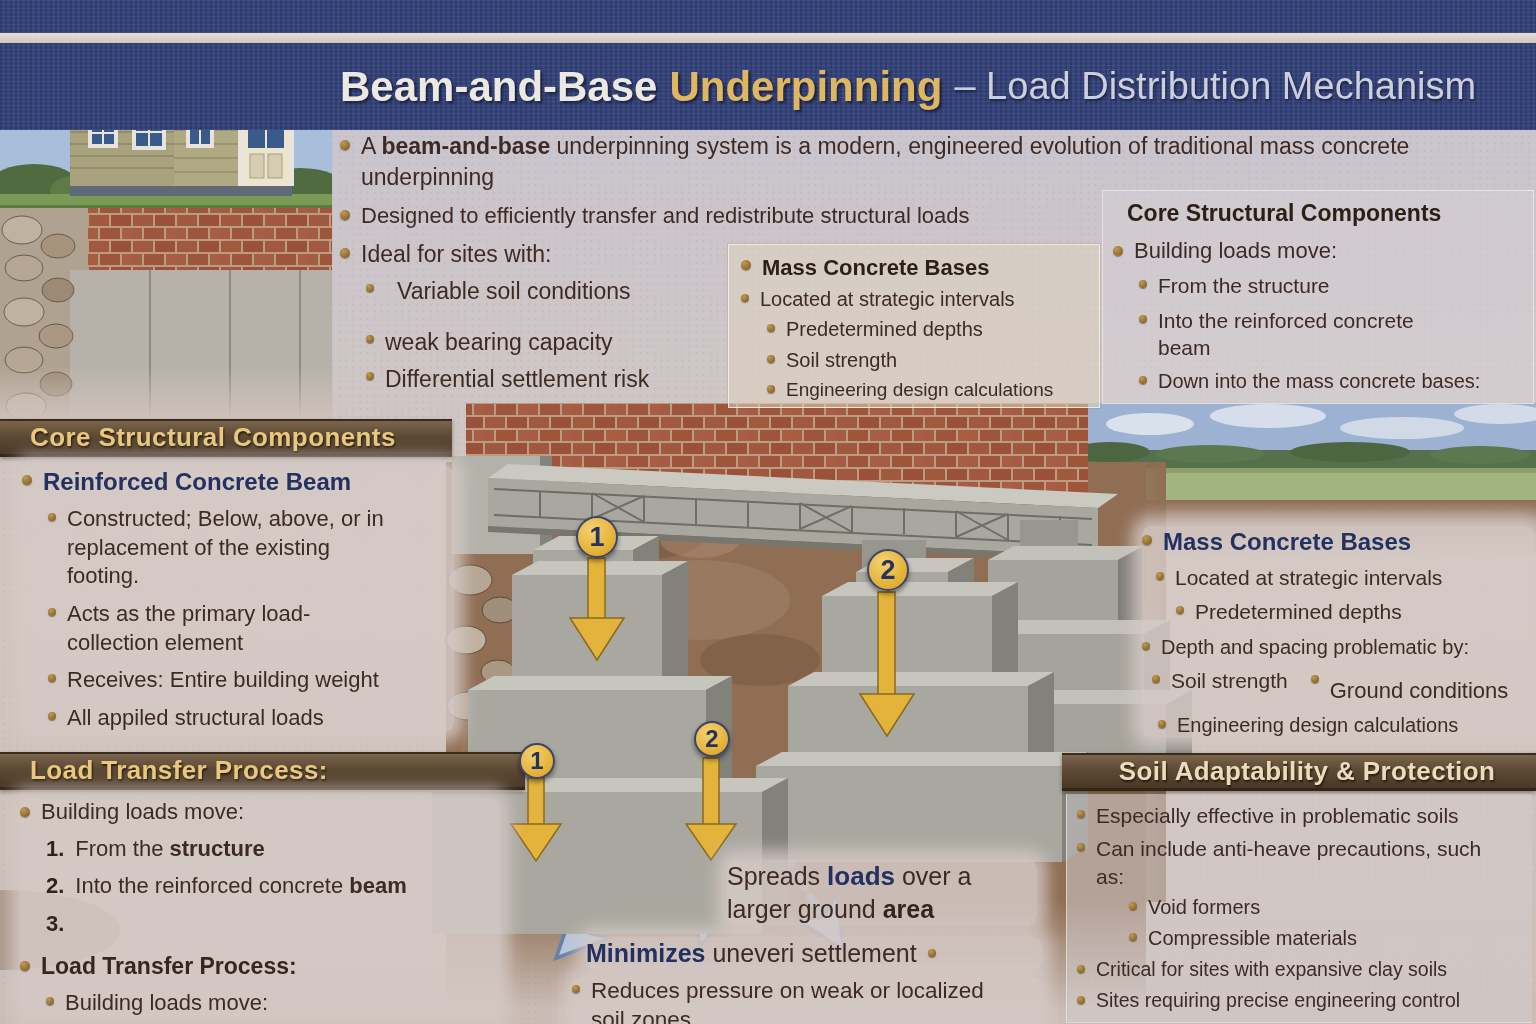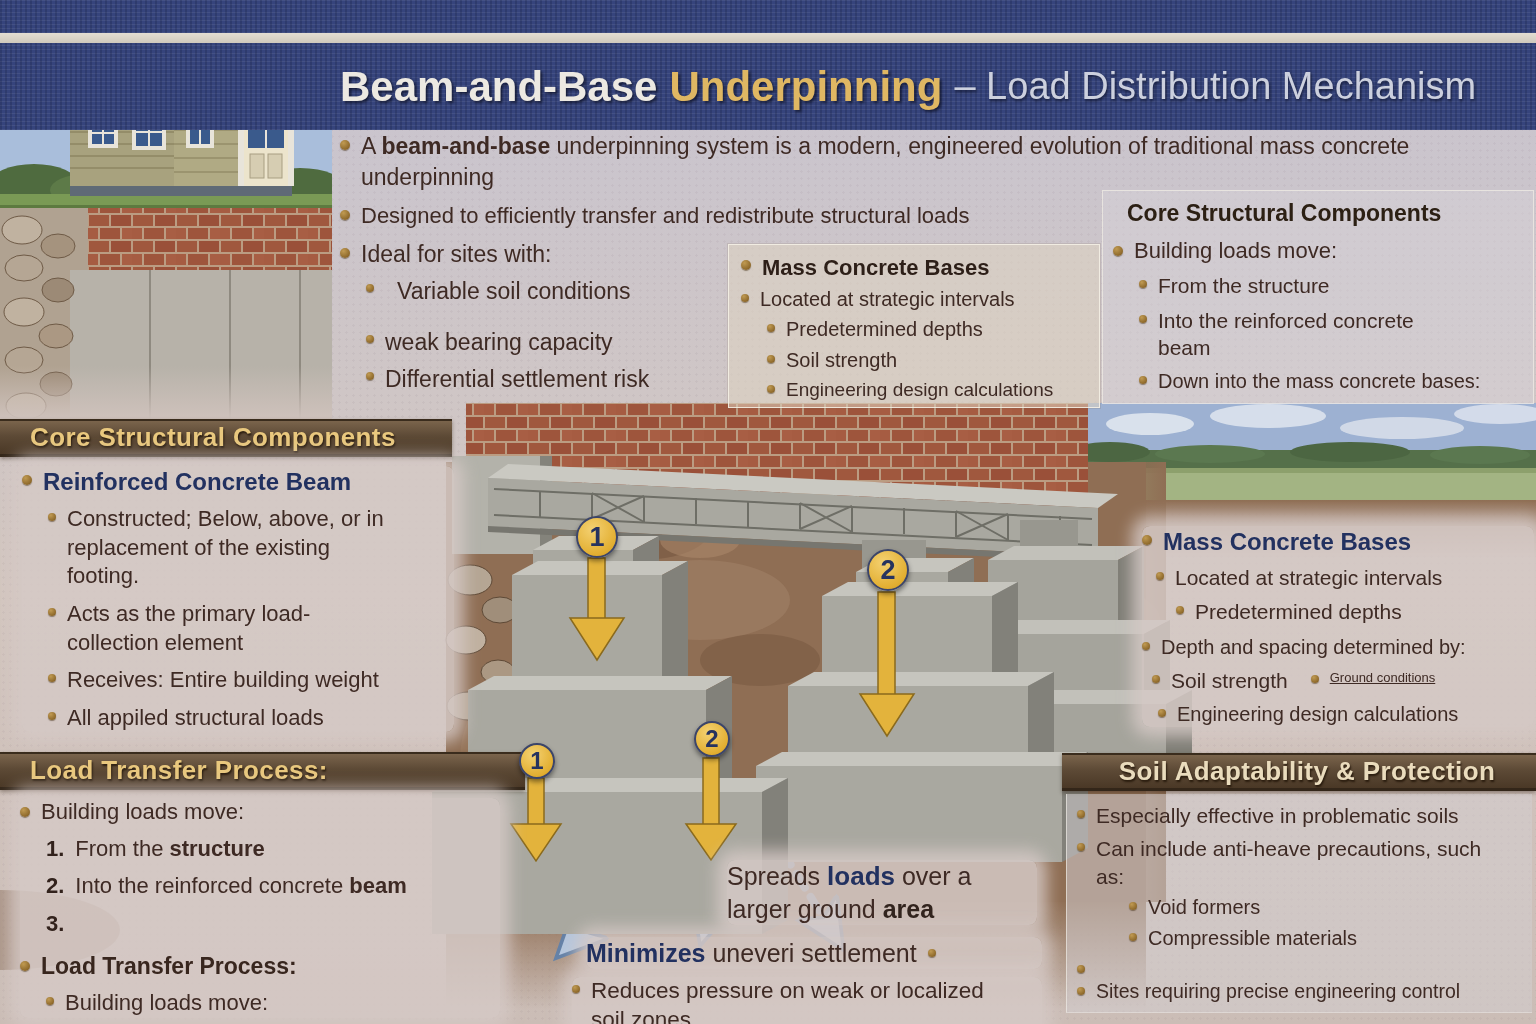--- a/index.html
+++ b/index.html
@@ -443,27 +443,27 @@
     <div class="li" style="margin-top:7px;margin-left:14px;">
       <span class="dot sm"></span>
       <span class="nowrap">Located at strategic intervals</span>
     </div>
     <div class="li" style="margin-top:7px;margin-left:34px;">
       <span class="dot sm"></span>
       <span class="nowrap">Predetermined depths</span>
     </div>
     <div class="li" style="margin-top:8px;">
       <span class="dot sm"></span>
-      <span class="nowrap" style="font-size:20px;">Depth and spacing determined by:</span>
+      <span class="nowrap" style="font-size:20px;">Depth and spacing problematic by:</span>
     </div>
     <div class="li" style="margin-top:7px;margin-left:10px;">
       <span class="dot sm"></span>
       <span class="nowrap">Soil strength</span>
       <span class="dot sm" style="margin-left:12px;"></span>
-      <span class="nowrap" style="font-size:13px;margin-top:3px;text-decoration:underline;">Ground conditions</span>
+      <span class="nowrap" style="font-size:22px;margin-top:10px;">Ground conditions</span>
     </div>
     <div class="li" style="margin-top:7px;margin-left:16px;">
       <span class="dot sm"></span>
       <span class="nowrap" style="font-size:20px;">Engineering design calculations</span>
     </div>
   </div>
 
   <div class="banner" style="left:1062px;top:753px;width:474px;justify-content:center;">
     <span style="color:#eadcbd;">Soil Adaptability &amp; Protection</span>
   </div>
@@ -480,20 +480,21 @@
     <div class="li ind2" style="margin-top:4px;">
       <span class="dot sm"></span>
       <span>Void formers</span>
     </div>
     <div class="li ind2" style="margin-top:5px;">
       <span class="dot sm"></span>
       <span>Compressible materials</span>
     </div>
     <div class="li" style="margin-top:6px;">
       <span class="dot sm"></span>
+      <span class="nowrap" style="font-size:19.5px;">Critical for sites with expansive clay soils</span>
     </div>
     <div class="li" style="margin-top:6px;">
       <span class="dot sm"></span>
       <span class="nowrap" style="font-size:19.5px;">Sites requiring precise engineering control</span>
     </div>
   </div>
 
   <div class="blk" style="left:572px;top:860px;width:470px;font-size:24px;line-height:1.28;">
     <div class="wash" style="margin-left:155px;width:310px;font-size:25px;">
       <span>Spreads </span><b class="navy" style="font-size:26px;">loads</b><span> over a larger ground </span><b style="color:#32241e;">area</b>

